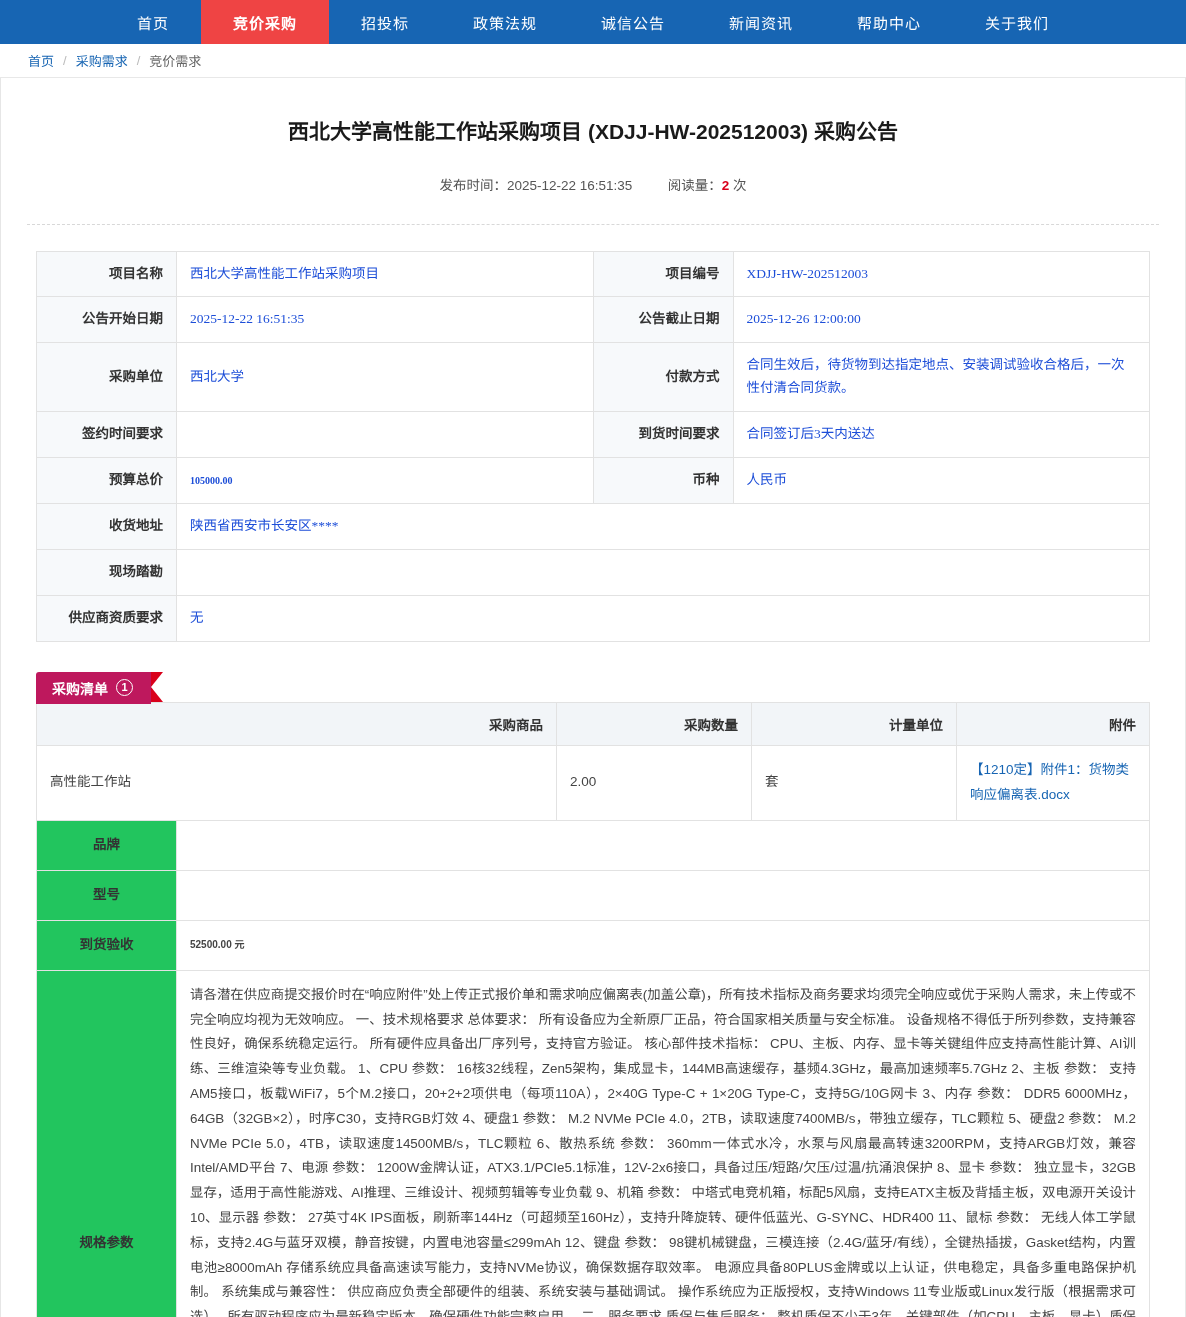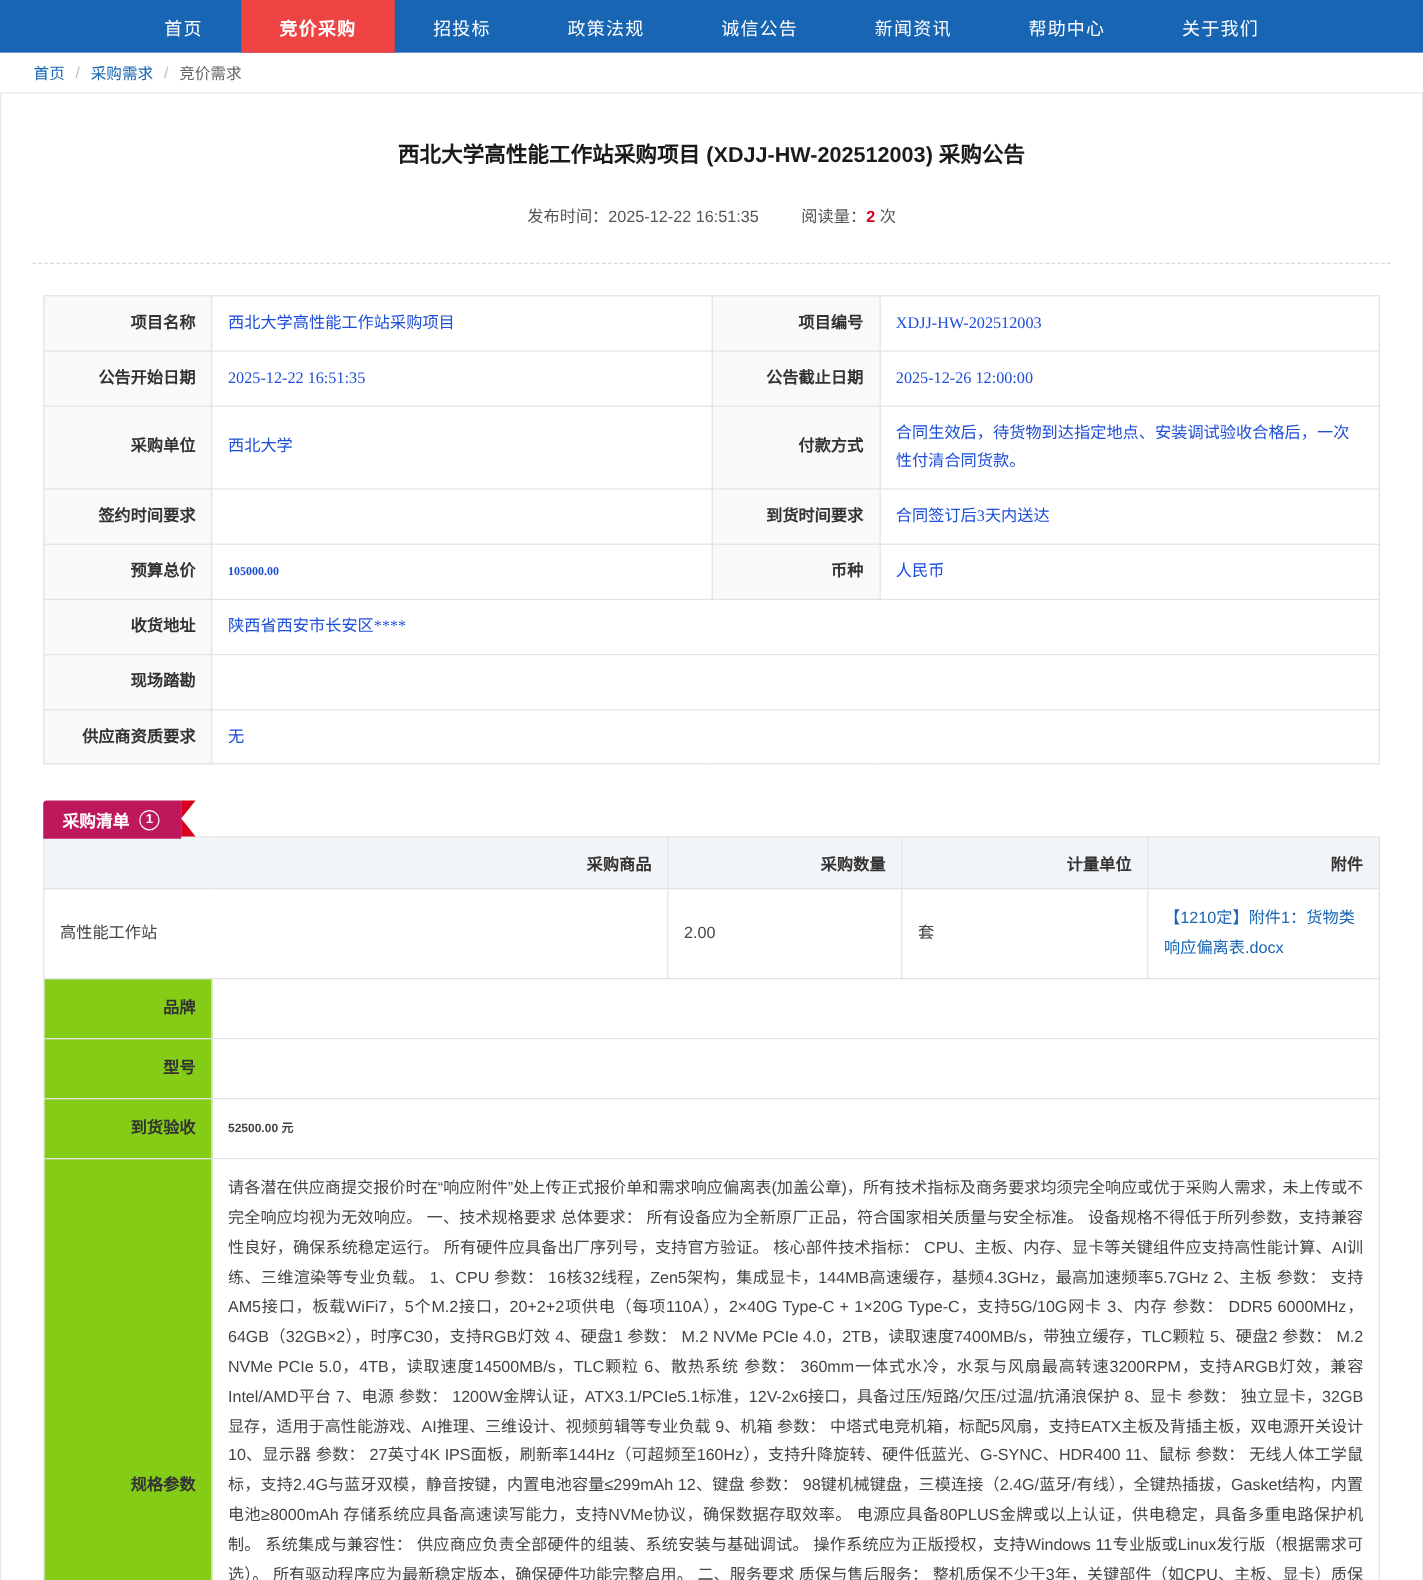--- a/index.html
+++ b/index.html
@@ -73,21 +73,21 @@
     border-left: 1px solid #e6e6e6;
     border-right: 1px solid #e6e6e6;
     padding: 0 0 26px 0;
   }
 
   .title-block {
     padding: 38px 70px 0 70px;
     text-align: center;
   }
   h1.doc-title {
-    font-size: 18px;
+    font-size: 21px;
     line-height: 1.5;
     font-weight: bold;
     color: #1a1a1a;
     margin: 0 0 26px 0;
   }
   .meta-line {
     font-size: 13.5px;
     color: #555;
     margin-bottom: 30px;
   }
@@ -190,23 +190,23 @@
     color: #333;
   }
   .tbl2 td {
     border: 1px solid #e2e2e2;
     padding: 12px 13px;
     vertical-align: middle;
     line-height: 1.85;
     color: #444;
   }
   .tbl2 td.rowlabel {
-    background: #84cc16;
-    font-weight: bold;
-    text-align: right;
+    background: #22c55e;
+    font-weight: bold;
+    text-align: center;
     width: 140px;
     color: #333;
   }
   .attach-link {
     color: #1765b3;
     text-decoration: none;
     cursor: pointer;
     line-height: 1.8;
   }
   .spec-cell {

